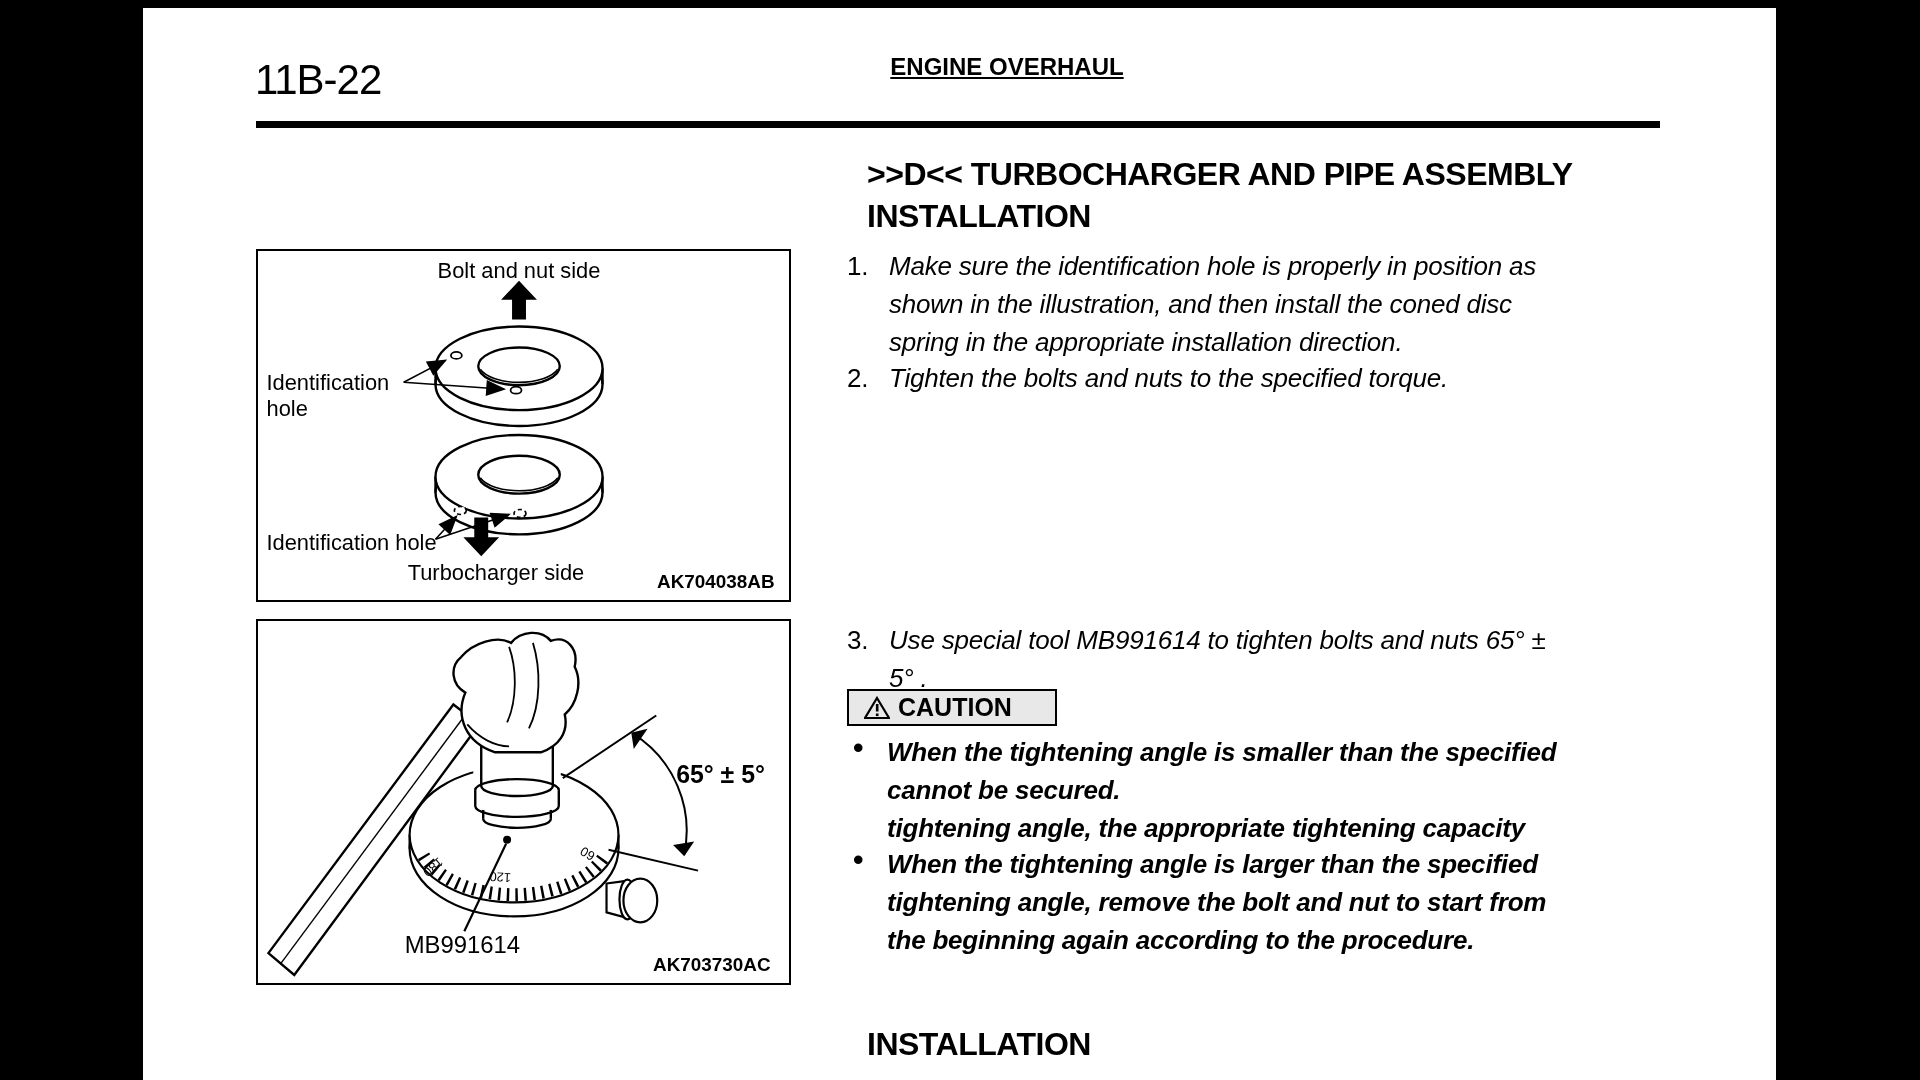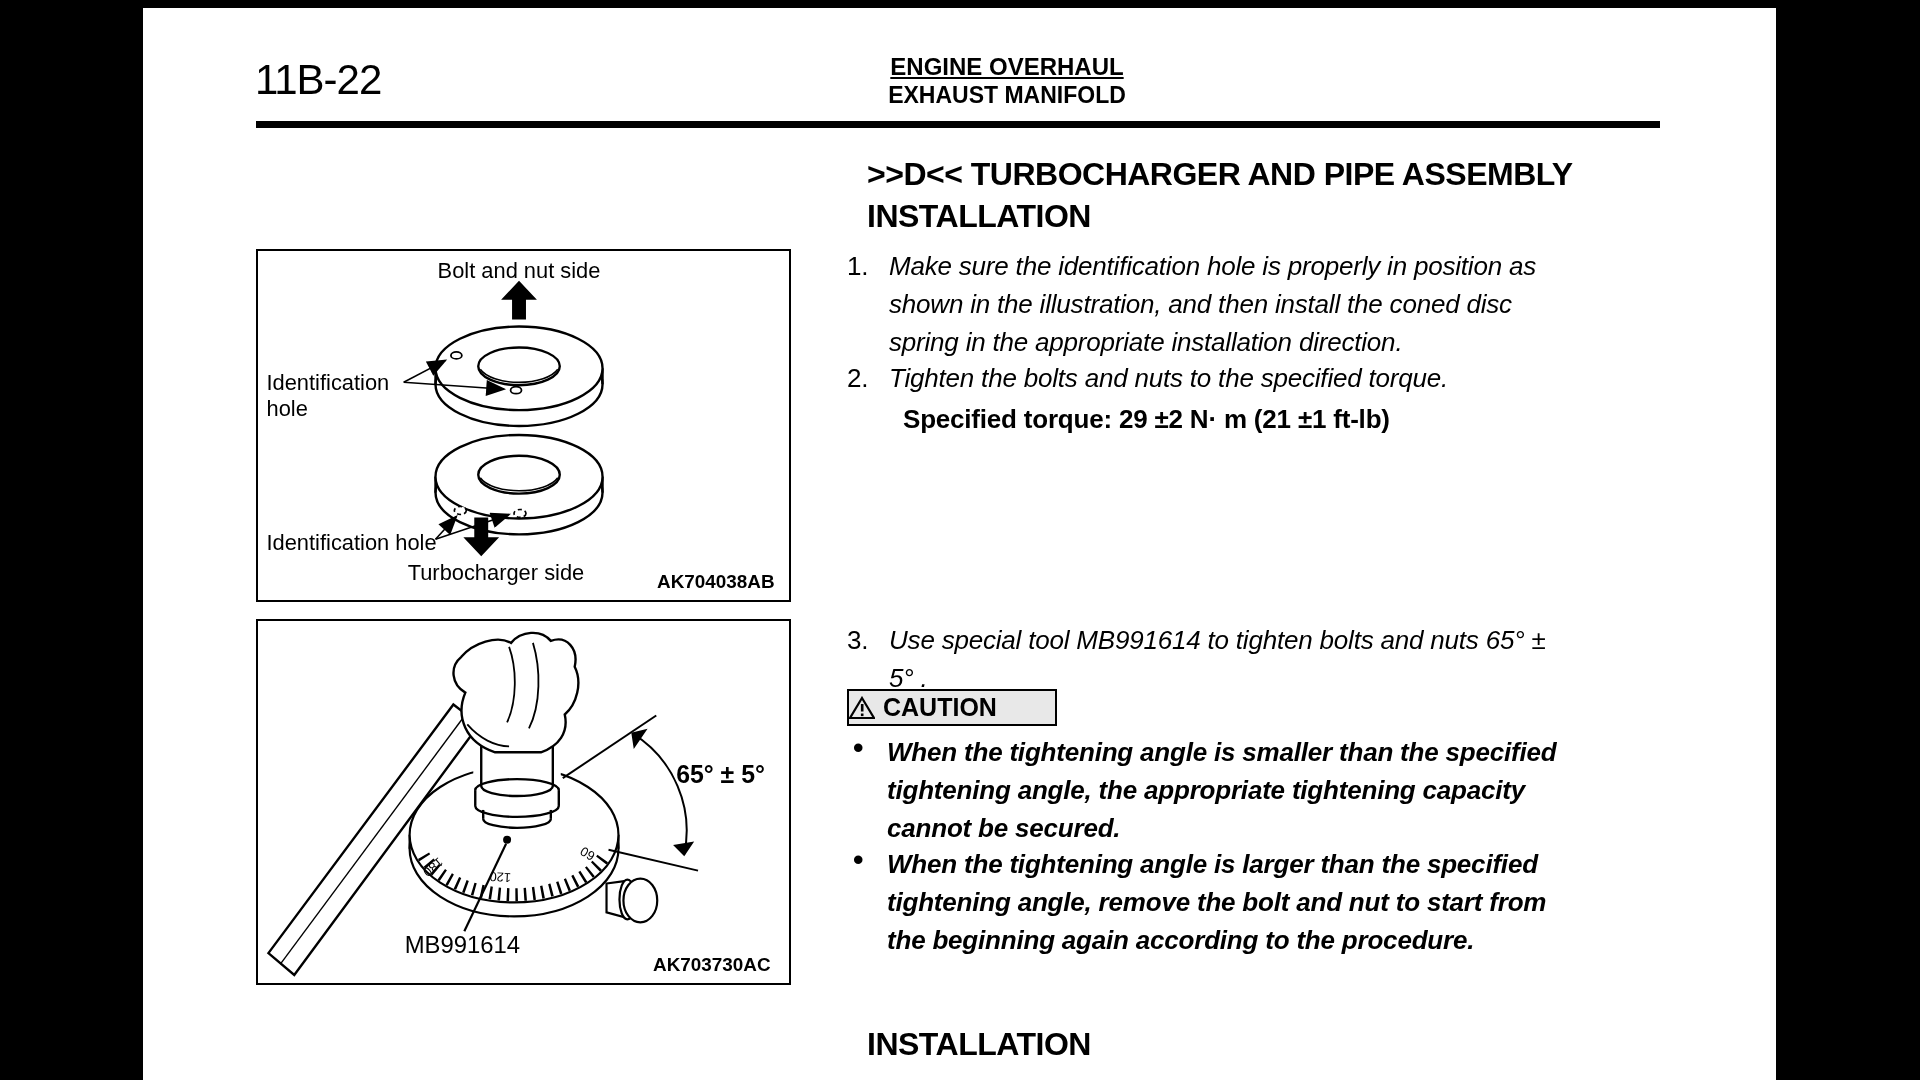--- a/index.html
+++ b/index.html
@@ -14,36 +14,35 @@
   .figbox{border:2px solid #000;background:#fff;}
   #fig1{left:113px;top:241px;width:531px;height:349px;}
   #fig2{left:113px;top:611px;width:531px;height:362px;}
   .heading{left:724px;font-size:32px;font-weight:bold;line-height:42px;letter-spacing:-0.5px;white-space:nowrap;}
   .body-line{font-size:26px;line-height:38px;white-space:nowrap;letter-spacing:-0.2px;}
   .bold{font-weight:bold;}
   .numitem{left:704px;width:840px;}
   .numitem .num{position:absolute;left:0;top:0;}
   .numitem .txt{margin-left:42px;font-style:italic;}
   .caution-box{left:704px;top:681px;width:210px;height:37px;background:#e8e8e8;border:2px solid #000;
-    box-sizing:border-box;display:flex;align-items:center;padding-left:0;gap:8px;}
+    box-sizing:border-box;display:flex;align-items:center;padding-left:15px;gap:8px;}
   .caution-label{font-size:25px;font-weight:bold;letter-spacing:0;}
   .bullet-item{left:704px;width:840px;}
   .bullet-item .dot{position:absolute;left:6px;top:-2px;font-size:30px;font-weight:bold;}
   .bullet-item .txt{margin-left:40px;font-style:italic;}
   svg text{font-family:"Liberation Sans",sans-serif;fill:#000;}
 </style>
 </head>
 <body>
 
 <div class="page">
 
   <div class="abs pagenum">11B-22</div>
   <div class="abs hdr-center">
     <div class="hdr-l1">ENGINE OVERHAUL</div>
-    <div class="hdr-l2">EXHAUST MANIFOLD</div>
   </div>
   <div class="abs rule"></div>
 
   <div class="abs figbox" id="fig1">
     <svg viewBox="0 0 529 347" width="527" height="345">
       <defs>
         <marker id="ah1" viewBox="0 0 10 8" refX="9" refY="4" markerWidth="13" markerHeight="10" orient="auto">
           <path d="M0,0 L10,4 L0,8 Z" fill="#000"></path>
         </marker>
       </defs>
@@ -168,21 +167,20 @@
     </div>
   </div>
 
   <div class="abs numitem" style="top:351px">
     <span class="num body-line">2.</span>
     <div class="txt">
       <div class="body-line">Tighten the bolts and nuts to the specified torque.</div>
     </div>
   </div>
 
-  <div class="abs body-line bold" style="left:760px;top:392px">Specified torque: 29 ±2 N· m (21 ±1 ft-lb)</div>
 
   <div class="abs numitem" style="top:613px">
     <span class="num body-line">3.</span>
     <div class="txt">
       <div class="body-line">Use special tool MB991614 to tighten bolts and nuts 65° ±</div>
       <div class="body-line">5° .</div>
     </div>
   </div>
 
   <div class="abs caution-box">
@@ -191,22 +189,22 @@
       <rect x="11.9" y="8" width="2.6" height="7.5" fill="#000"></rect>
       <rect x="11.9" y="17.5" width="2.6" height="2.6" fill="#000"></rect>
     </svg>
     <span class="caution-label">CAUTION</span>
   </div>
 
   <div class="abs bullet-item" style="top:725px">
     <span class="dot">•</span>
     <div class="txt">
       <div class="body-line bold">When the tightening angle is smaller than the specified</div>
+      <div class="body-line bold">cannot be secured.</div>
       <div class="body-line bold">tightening angle, the appropriate tightening capacity</div>
-      <div class="body-line bold">cannot be secured.</div>
     </div>
   </div>
 
   <div class="abs bullet-item" style="top:837px">
     <span class="dot">•</span>
     <div class="txt">
       <div class="body-line bold">When the tightening angle is larger than the specified</div>
       <div class="body-line bold">tightening angle, remove the bolt and nut to start from</div>
       <div class="body-line bold">the beginning again according to the procedure.</div>
     </div>

